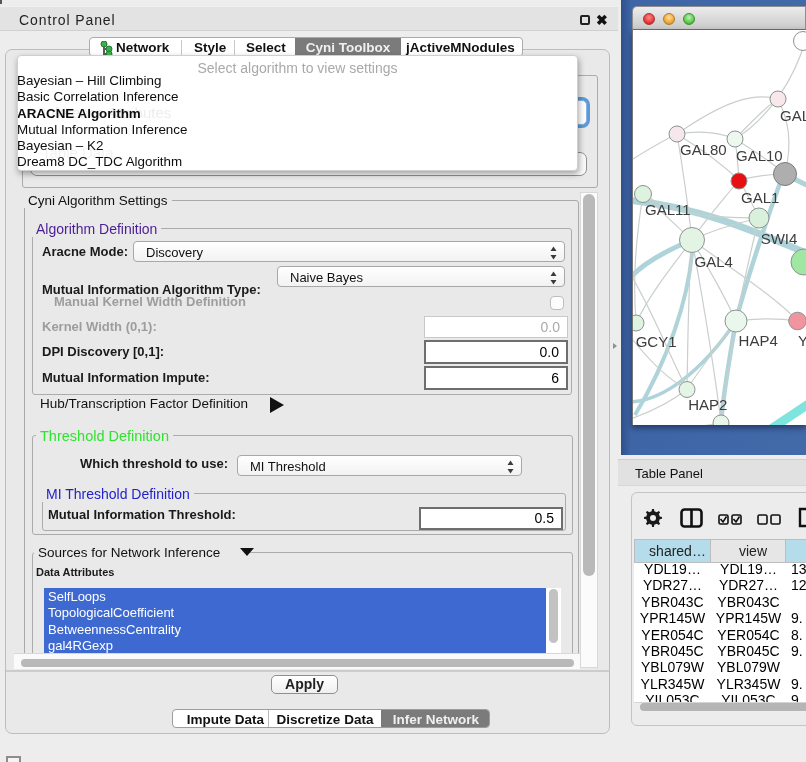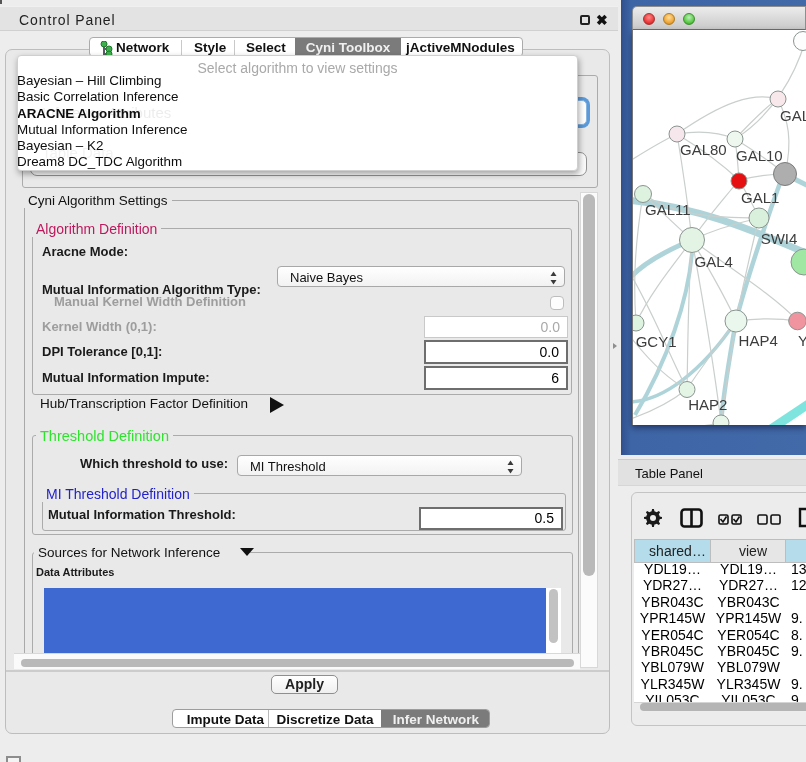--- a/index.html
+++ b/index.html
@@ -161,39 +161,46 @@
 <div class="abs" style="left:560px;top:100px;width:27px;height:25px;border-radius:5px;box-shadow:0 0 0 3px #5b9ada;background:#fff;border:1px solid #88b4e0;"></div>
 
 <div class="abs" style="left:30px;top:152px;width:557px;height:24px;border:1px solid #919191;border-radius:7px;background:#fafafa;"></div>
 
 <div class="abs" style="left:14px;top:192px;width:566px;height:476px;overflow:hidden;">
 
   <div class="abs" style="left:10px;top:8px;width:555px;height:475px;border:1px solid #a9a9a9;border-radius:3px;"></div>
   <div class="grptitle" style="left:10px;top:1px;color:#111;">Cyni Algorithm Settings</div>
 
   <div class="abs" style="left:18px;top:36px;width:540px;height:167px;border:1px solid #ababab;border-radius:3px;"></div>
-  <div class="grptitle" style="left:18px;top:29px;color:#be185d;font-size:14px;">Algorithm Definition</div>
+  <div class="grptitle" style="left:18px;top:29px;color:#4c1d95;font-size:14px;">Algorithm Definition</div>
 
   <div class="lbl abs" style="left:28px;top:52px;">Aracne Mode:</div>
+  <div class="combo" style="left:119px;top:49px;width:432px;height:21px;">
+    <span class="ctext">Discovery</span>
+    <svg class="carrows" width="7" height="14" viewBox="0 0 7 14">
+        <path d="M3.5 0.5 L6.5 5 L0.5 5 Z" fill="#3a3a3a"></path>
+        <path d="M3.5 13.5 L6.5 9 L0.5 9 Z" fill="#3a3a3a"></path>
+      </svg>
+  </div>
   <div class="lbl abs" style="left:28px;top:90px;">Mutual Information Algorithm Type:</div>
   <div class="combo" style="left:263px;top:74px;width:288px;height:21px;">
     <span class="ctext">Naive Bayes</span>
     <svg class="carrows" width="7" height="14" viewBox="0 0 7 14">
         <path d="M3.5 0.5 L6.5 5 L0.5 5 Z" fill="#3a3a3a"></path>
         <path d="M3.5 13.5 L6.5 9 L0.5 9 Z" fill="#3a3a3a"></path>
       </svg>
   </div>
 
   <div class="lbl dis abs" style="left:28px;top:102px;margin-left:12px;">Manual Kernel Width Definition</div>
   <div class="abs" style="left:536px;top:104px;width:14px;height:14px;background:#fdfdfd;border:1.5px solid #bdbdbd;border-radius:4px;"></div>
 
   <div class="lbl dis abs" style="left:28px;top:127px;">Kernel Width (0,1):</div>
   <div class="field" style="left:410px;top:124px;width:144px;height:22px;border:1px solid #c9c9c9;color:#a9a9a9;">0.0</div>
 
-  <div class="lbl abs" style="left:28px;top:152px;">DPI Tolerance [0,1]:</div>
+  <div class="lbl abs" style="left:28px;top:152px;">DPI Discovery [0,1]:</div>
   <div class="field" style="left:410px;top:148px;width:144px;height:24px;border:2px solid #6e6e6e;color:#000;line-height:20px;">0.0</div>
 
   <div class="lbl abs" style="left:28px;top:178px;">Mutual Information Impute:</div>
   <div class="field" style="left:410px;top:174px;width:144px;height:24px;border:2px solid #6e6e6e;color:#000;line-height:20px;">6</div>
 
   <div class="abs" style="left:26px;top:204px;font-size:13.5px;color:#111;">Hub/Transcription Factor Definition</div>
   <div class="abs" style="left:256px;top:205px;width:0;height:0;border-left:14px solid #111;border-top:8px solid transparent;border-bottom:8px solid transparent;"></div>
 
   <div class="abs" style="left:18px;top:243px;width:541px;height:100px;border:1px solid #ababab;border-radius:3px;"></div>
   <div class="grptitle" style="left:22px;top:236px;color:#2fe32f;font-size:14.5px;">Threshold Definition</div>
@@ -213,20 +220,21 @@
   <div class="field" style="left:405px;top:315px;width:144px;height:23px;border:2px solid #6e6e6e;color:#000;line-height:19px;">0.5</div>
 
   <div class="abs" style="left:18px;top:360px;width:541px;height:130px;border:1px solid #ababab;border-radius:3px;"></div>
   <div class="grptitle" style="left:20px;top:353px;color:#111;padding-right:26px;">Sources for Network Inference</div>
   <div class="abs" style="left:226px;top:356px;width:0;height:0;border-top:8px solid #111;border-left:7px solid transparent;border-right:7px solid transparent;"></div>
 
   <div class="lbl abs" style="left:22px;top:374px;font-size:11px;">Data Attributes</div>
 
   <div class="abs" style="left:30px;top:396px;width:517px;height:65px;background:#fff;"></div>
   <div class="abs" style="left:30px;top:396px;width:502px;height:65px;background:#3d69d1;"></div>
+  <div class="abs" style="left:34px;top:397px;color:#fff;font-size:13px;line-height:16.4px;">SelfLoops<br>TopologicalCoefficient<br>BetweennessCentrality<br>gal4RGexp</div>
 
   <div class="abs" style="left:535px;top:397px;width:9px;height:54px;background:#c2c2c2;border-radius:5px;"></div>
 </div>
 
 <div class="abs" style="left:14px;top:653px;width:566px;height:16px;background:#fafafa;border-top:1px solid #d8d8d8;"></div>
 <div class="abs" style="left:21px;top:659px;width:553px;height:8px;background:#b9b9b9;border-radius:4px;"></div>
 <div class="abs" style="left:6px;top:670px;width:603px;height:2px;background:#cccccc;"></div>
 
 <div class="abs" style="left:580px;top:192px;width:18px;height:476px;background:#fbfbfb;border:1px solid #d8d8d8;"></div>
 <div class="abs" style="left:583px;top:194px;width:12px;height:382px;background:#b9b9b9;border-radius:6px;"></div>

